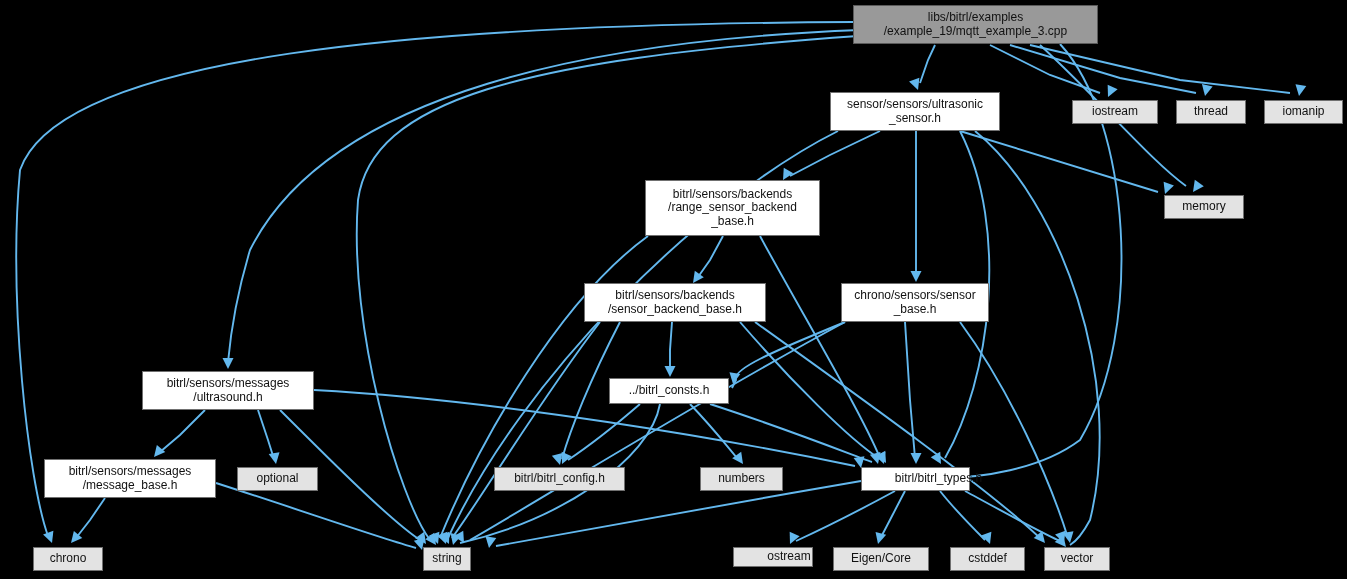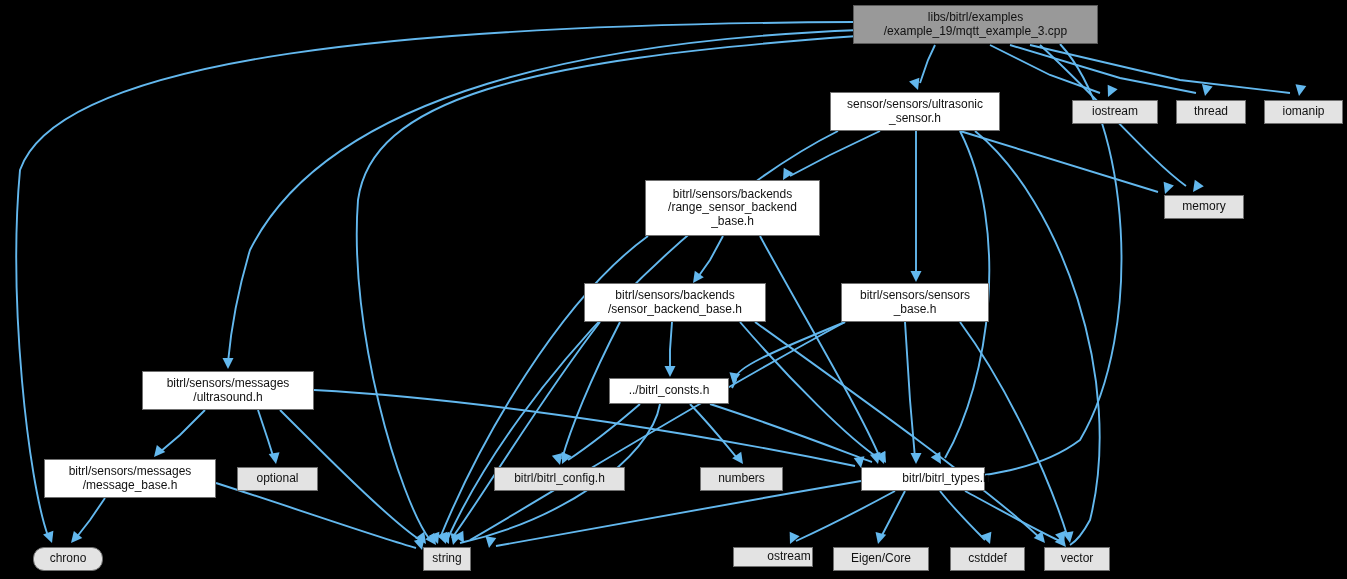--- a/index.html
+++ b/index.html
@@ -110,31 +110,31 @@
 _sensor.h</div>
       <div class="node" style="left: 1072px; top: 100px; width: 86px; height: 24px;">iostream</div>
       <div class="node" style="left: 1176px; top: 100px; width: 70px; height: 24px;">thread</div>
       <div class="node" style="left: 1264px; top: 100px; width: 79px; height: 24px;">iomanip</div>
       <div class="node" style="left: 1164px; top: 195px; width: 80px; height: 24px;">memory</div>
       <div class="node white" style="left: 645px; top: 180px; width: 175px; height: 56px;">bitrl/sensors/backends
 /range_sensor_backend
 _base.h</div>
       <div class="node white" style="left: 584px; top: 283px; width: 182px; height: 39px;">bitrl/sensors/backends
 /sensor_backend_base.h</div>
-      <div class="node white" style="left: 841px; top: 283px; width: 148px; height: 39px;">bitrl/sensors/sensors
+      <div class="node white" style="left: 841px; top: 283px; width: 148px; height: 39px;">chrono/sensors/sensor
 _base.h</div>
       <div class="node white" style="left: 609px; top: 378px; width: 120px; height: 26px;">../bitrl_consts.h</div>
       <div class="node white" style="left: 142px; top: 371px; width: 172px; height: 39px;">bitrl/sensors/messages
 /ultrasound.h</div>
       <div class="node white" style="left: 44px; top: 459px; width: 172px; height: 39px;">bitrl/sensors/messages
 /message_base.h</div>
       <div class="node" style="left: 237px; top: 467px; width: 81px; height: 24px;">optional</div>
       <div class="node" style="left: 494px; top: 467px; width: 131px; height: 24px;">bitrl/bitrl_config.h</div>
       <div class="node" style="left: 700px; top: 467px; width: 83px; height: 24px;">numbers</div>
-      <div class="node white" style="left: 861px; top: 467px; width: 124px; height: 24px; padding-left: 46px;">bitrl/bitrl_types.h</div>
-      <div class="node" style="left: 33px; top: 547px; width: 70px; height: 24px; border-radius: 11px;">chrono</div>
+      <div class="node white" style="left: 861px; top: 467px; width: 109px; height: 24px; padding-left: 46px;">bitrl/bitrl_types.h</div>
+      <div class="node" style="left: 33px; top: 547px; width: 70px; height: 24px;">chrono</div>
       <div class="node" style="left: 423px; top: 547px; width: 48px; height: 24px; text-align: right;">string</div>
       <div class="node" style="left: 733px; top: 547px; width: 80px; height: 20px; padding-left: 32px;">ostream</div>
       <div class="node" style="left: 833px; top: 547px; width: 96px; height: 24px;">Eigen/Core</div>
       <div class="node" style="left: 950px; top: 547px; width: 75px; height: 24px;">cstddef</div>
       <div class="node" style="left: 1044px; top: 547px; width: 66px; height: 24px;">vector</div>
     </div>
 </div>
 
 </body></html>

